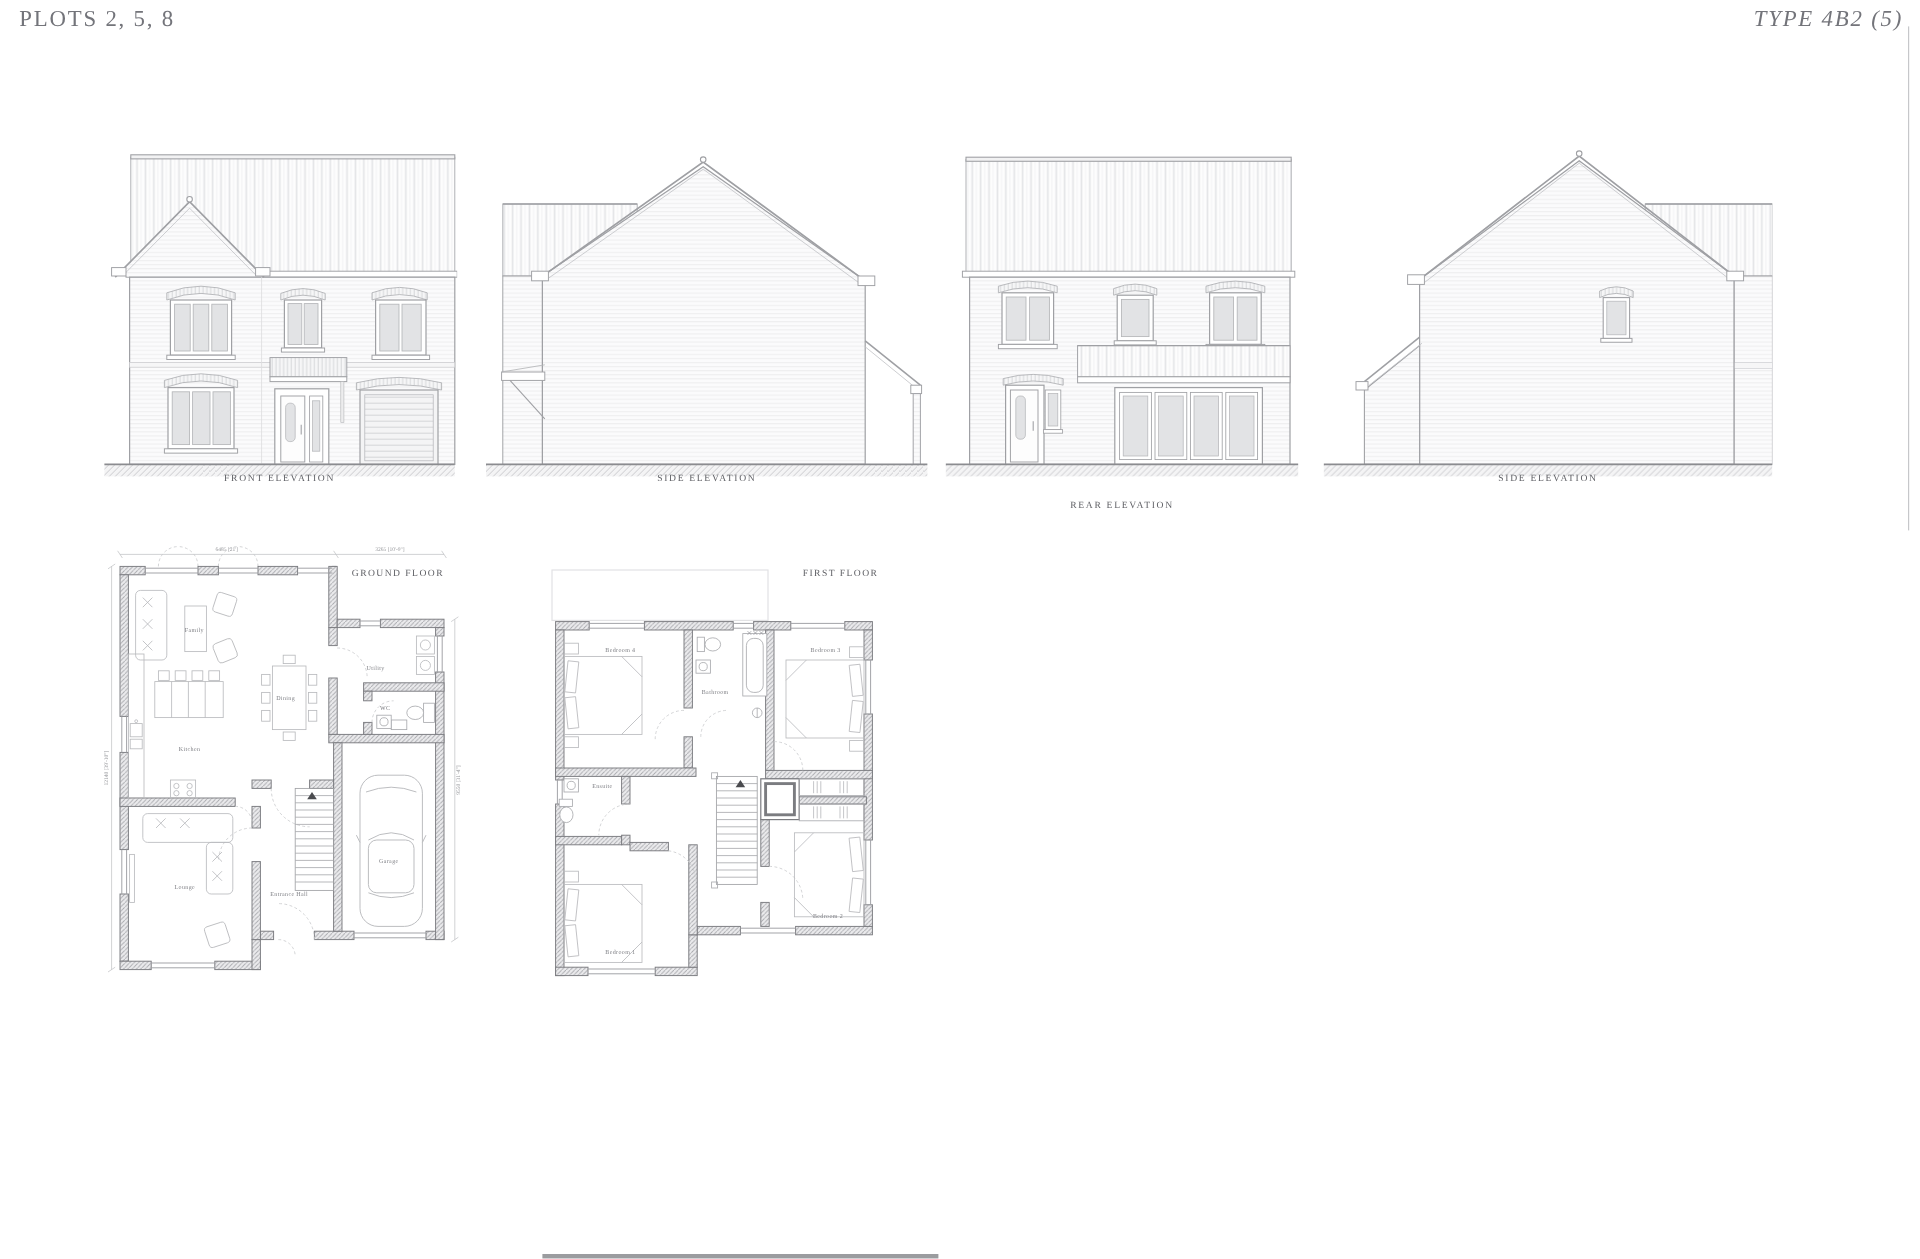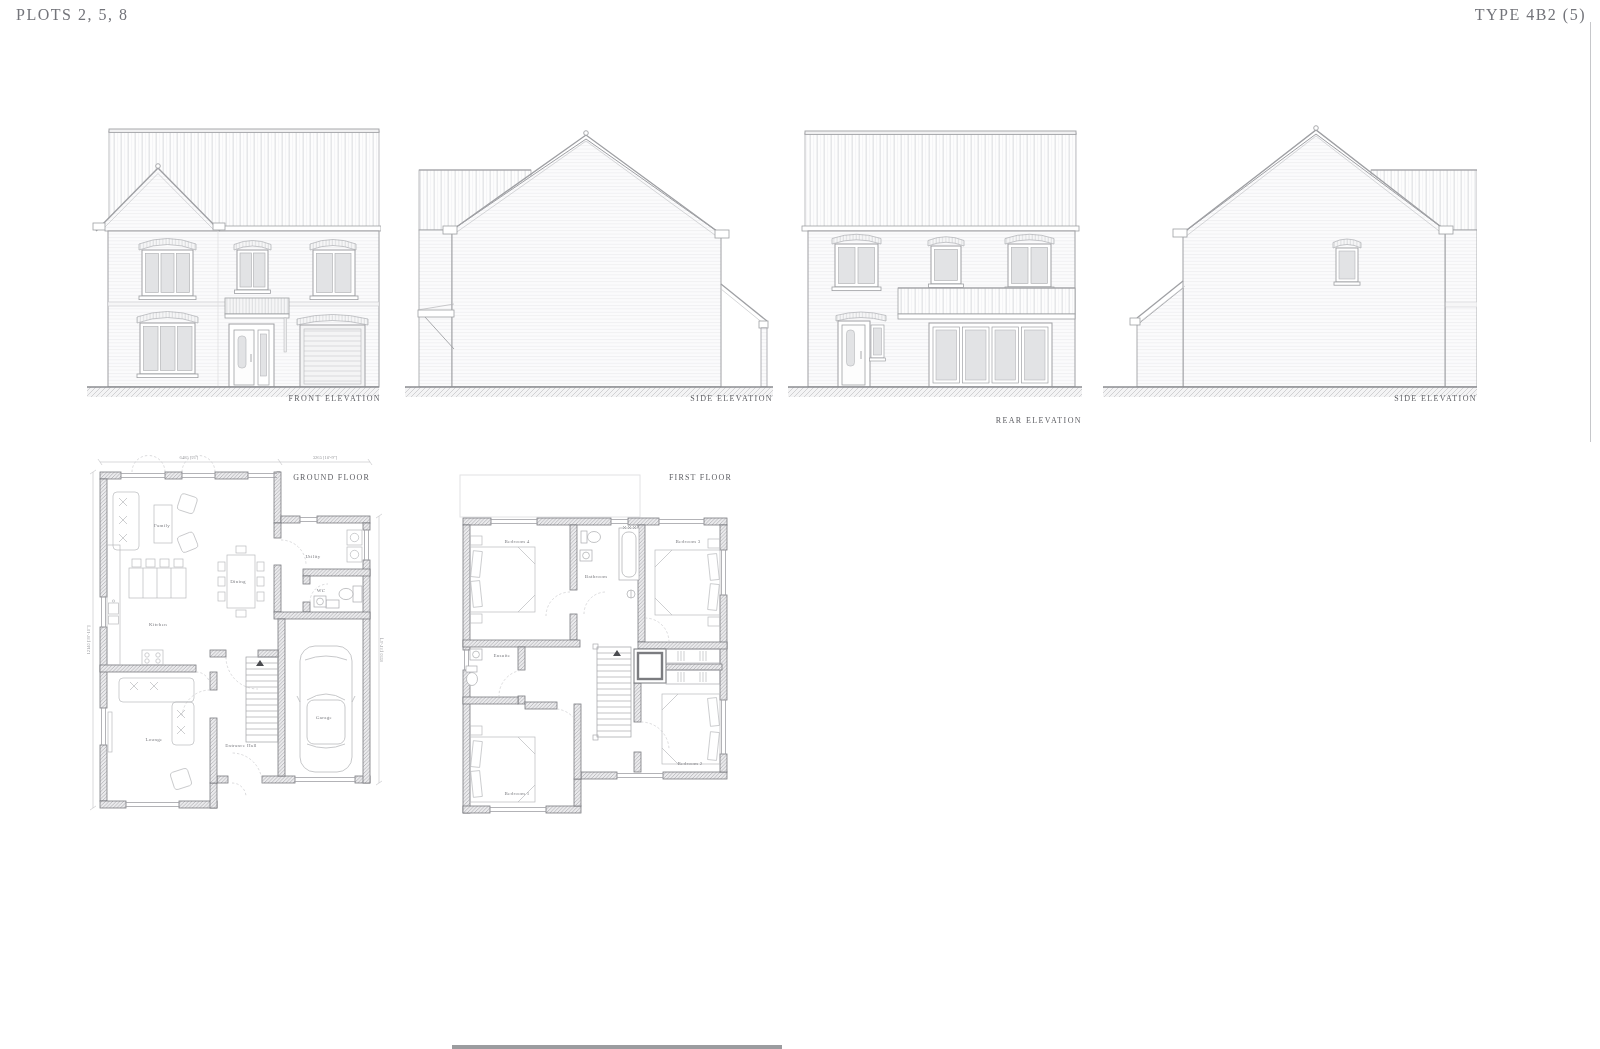--- a/index.html
+++ b/index.html
@@ -1,22 +1,22 @@
 <!DOCTYPE html>
 <html><head>
 <meta charset="utf-8">
 <style>
   html,body{margin:0;padding:0;background:#ffffff;}
   .sheet{position:relative;width:1600px;height:1049px;background:#ffffff;overflow:hidden;
          font-family:"Liberation Serif","DejaVu Serif",serif;}
-  .hdr{position:absolute;color:#73747a;letter-spacing:1.5px;font-size:16px;}
+  .hdr{position:absolute;color:#73747a;letter-spacing:1.5px;font-size:19px;}
   .hdr-left{left:16px;top:6px;}
-  .hdr-right{right:14px;top:6px;}
+  .hdr-right{right:14px;top:6px;font-style:italic;}
   .elev{position:absolute;}
-  .elev-label{position:absolute;text-align:right;font-size:8px;letter-spacing:1.4px;
+  .elev-label{position:absolute;text-align:center;font-size:8px;letter-spacing:1.4px;
               color:#5e5f64;}
   .figure svg{display:block;}
   .bottom-bar{position:absolute;left:452px;top:1045px;width:330px;height:4px;background:#9b9c9f;}
   .right-edge{position:absolute;left:1590px;top:22px;width:1px;height:420px;background:#c6c7ca;}
   text{font-family:"Liberation Serif","DejaVu Serif",serif;}
   .rm{font-size:5px;fill:#7c7d82;letter-spacing:0.3px;}
   .dim{font-size:4.6px;fill:#97989c;}
   .plabel{font-size:8px;fill:#5e5f64;letter-spacing:1.2px;}
 </style>
 </head>

